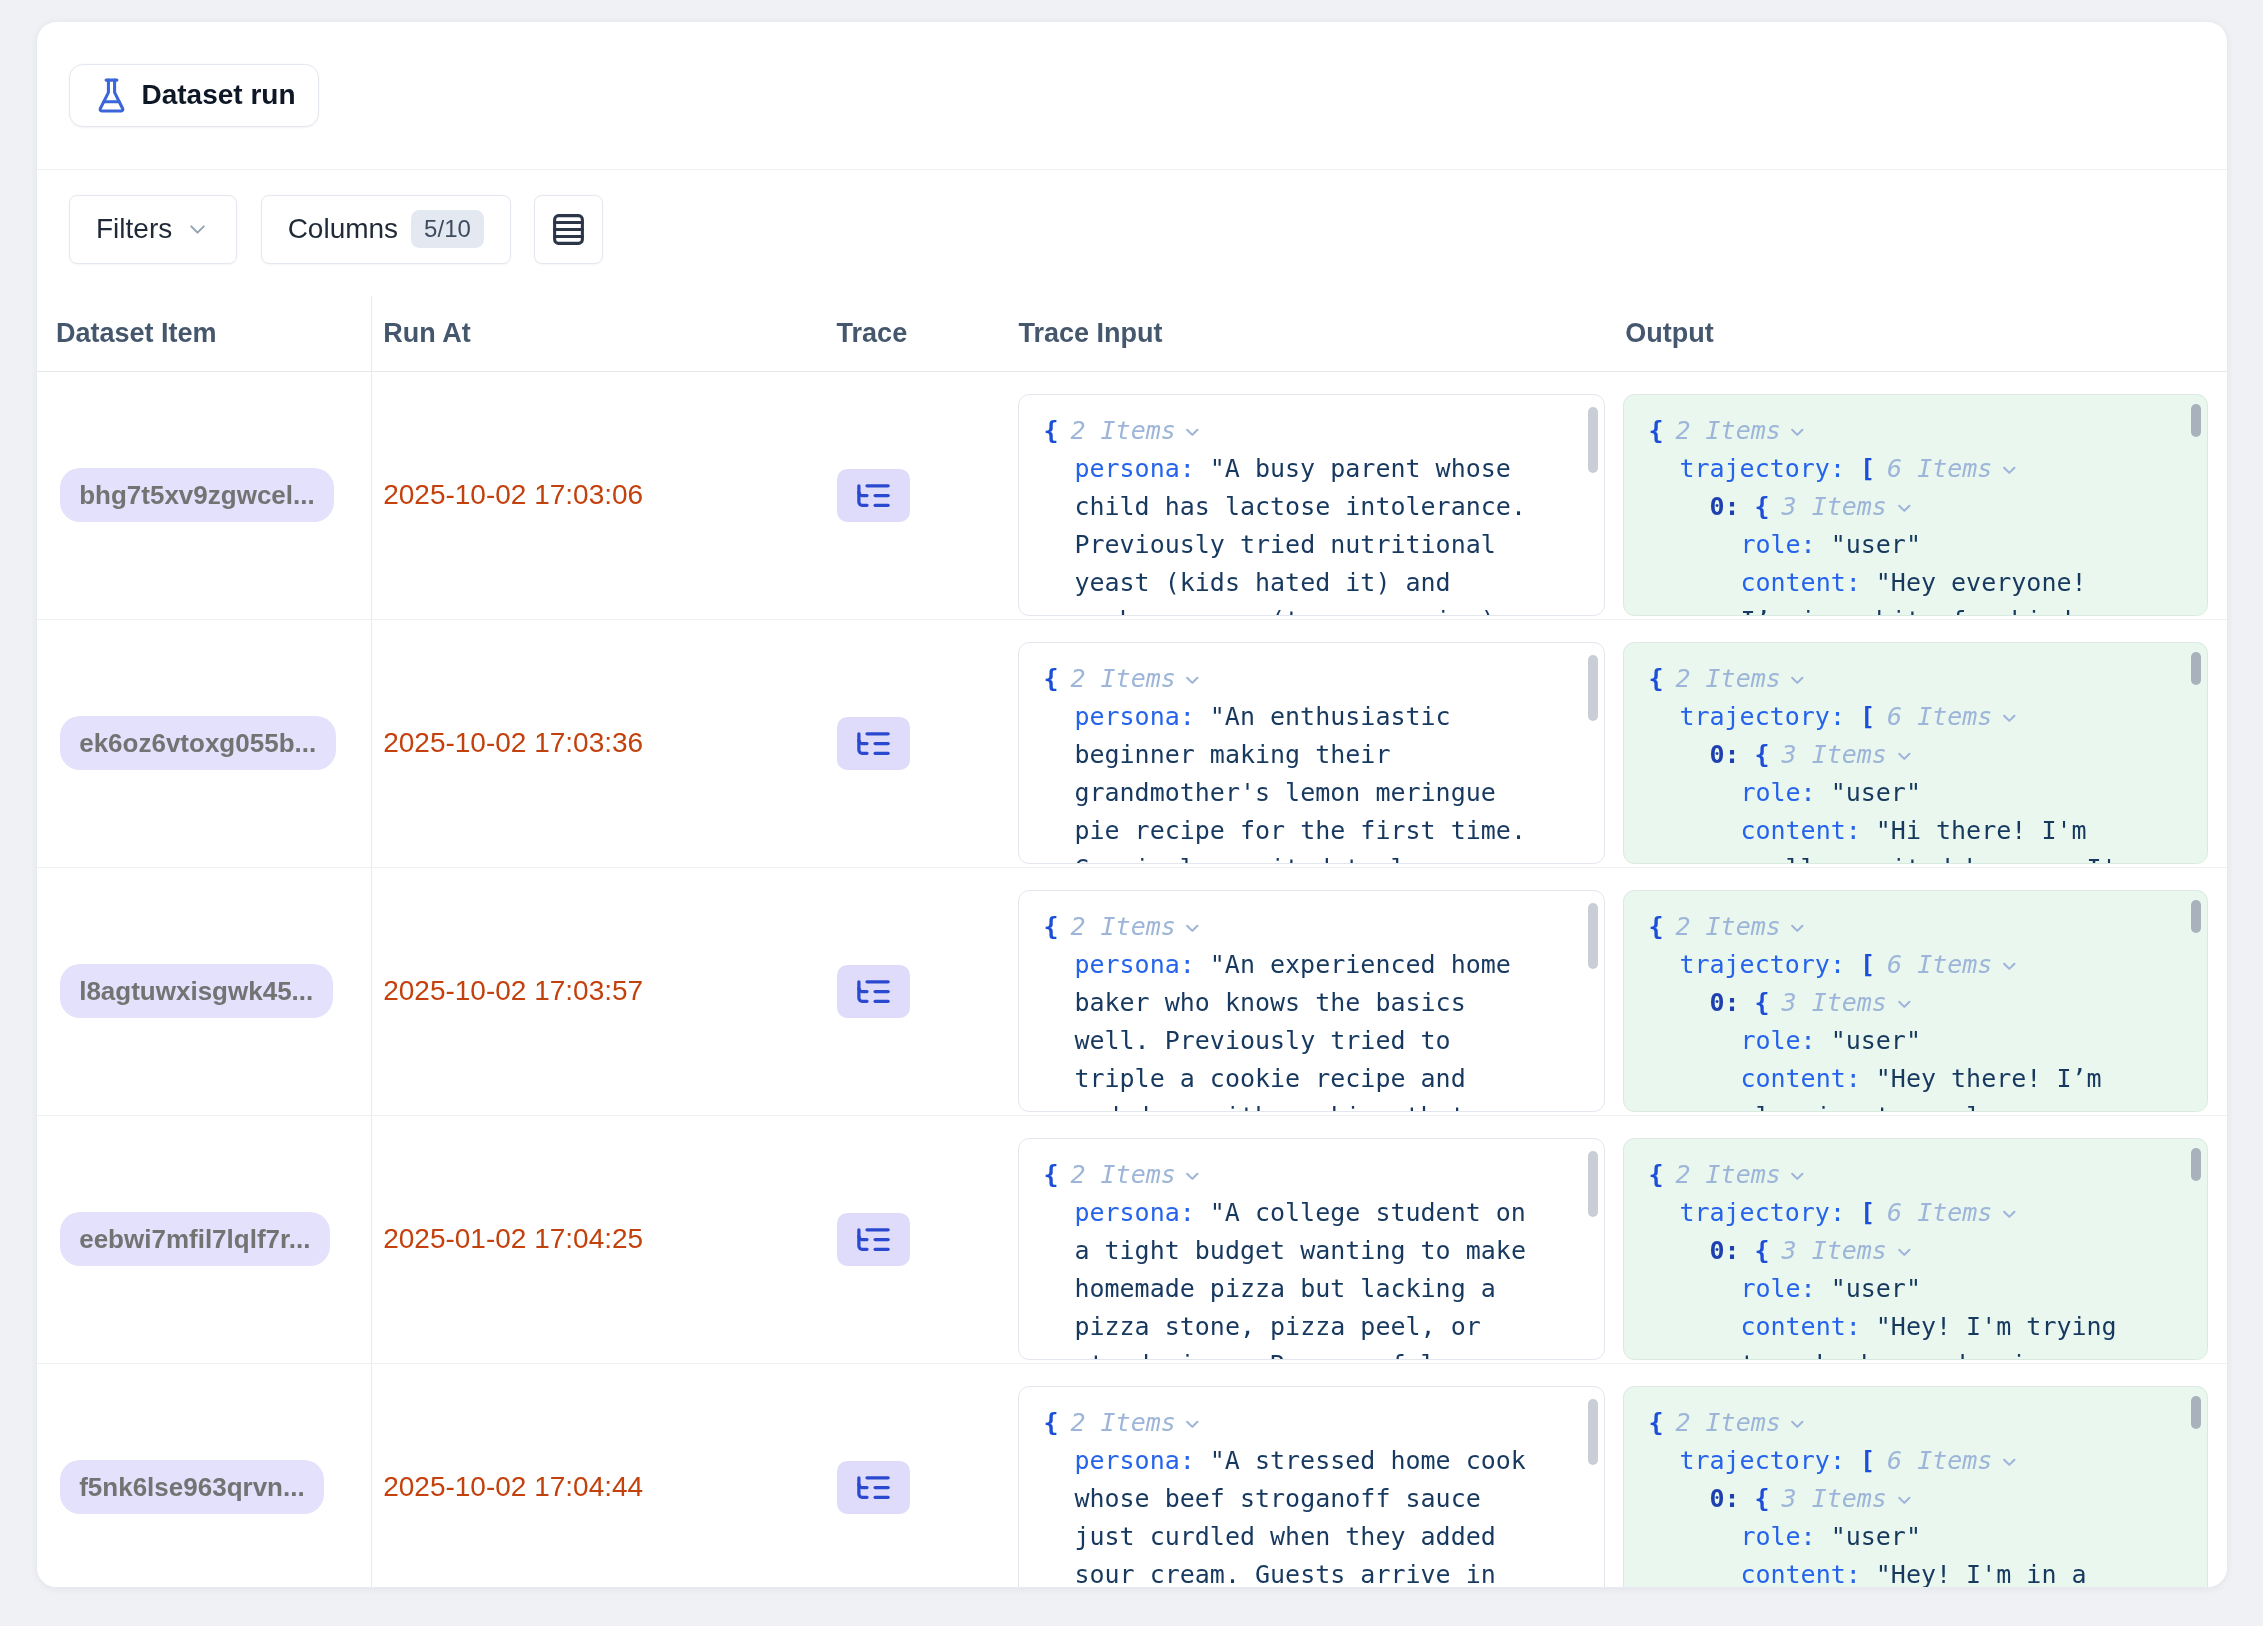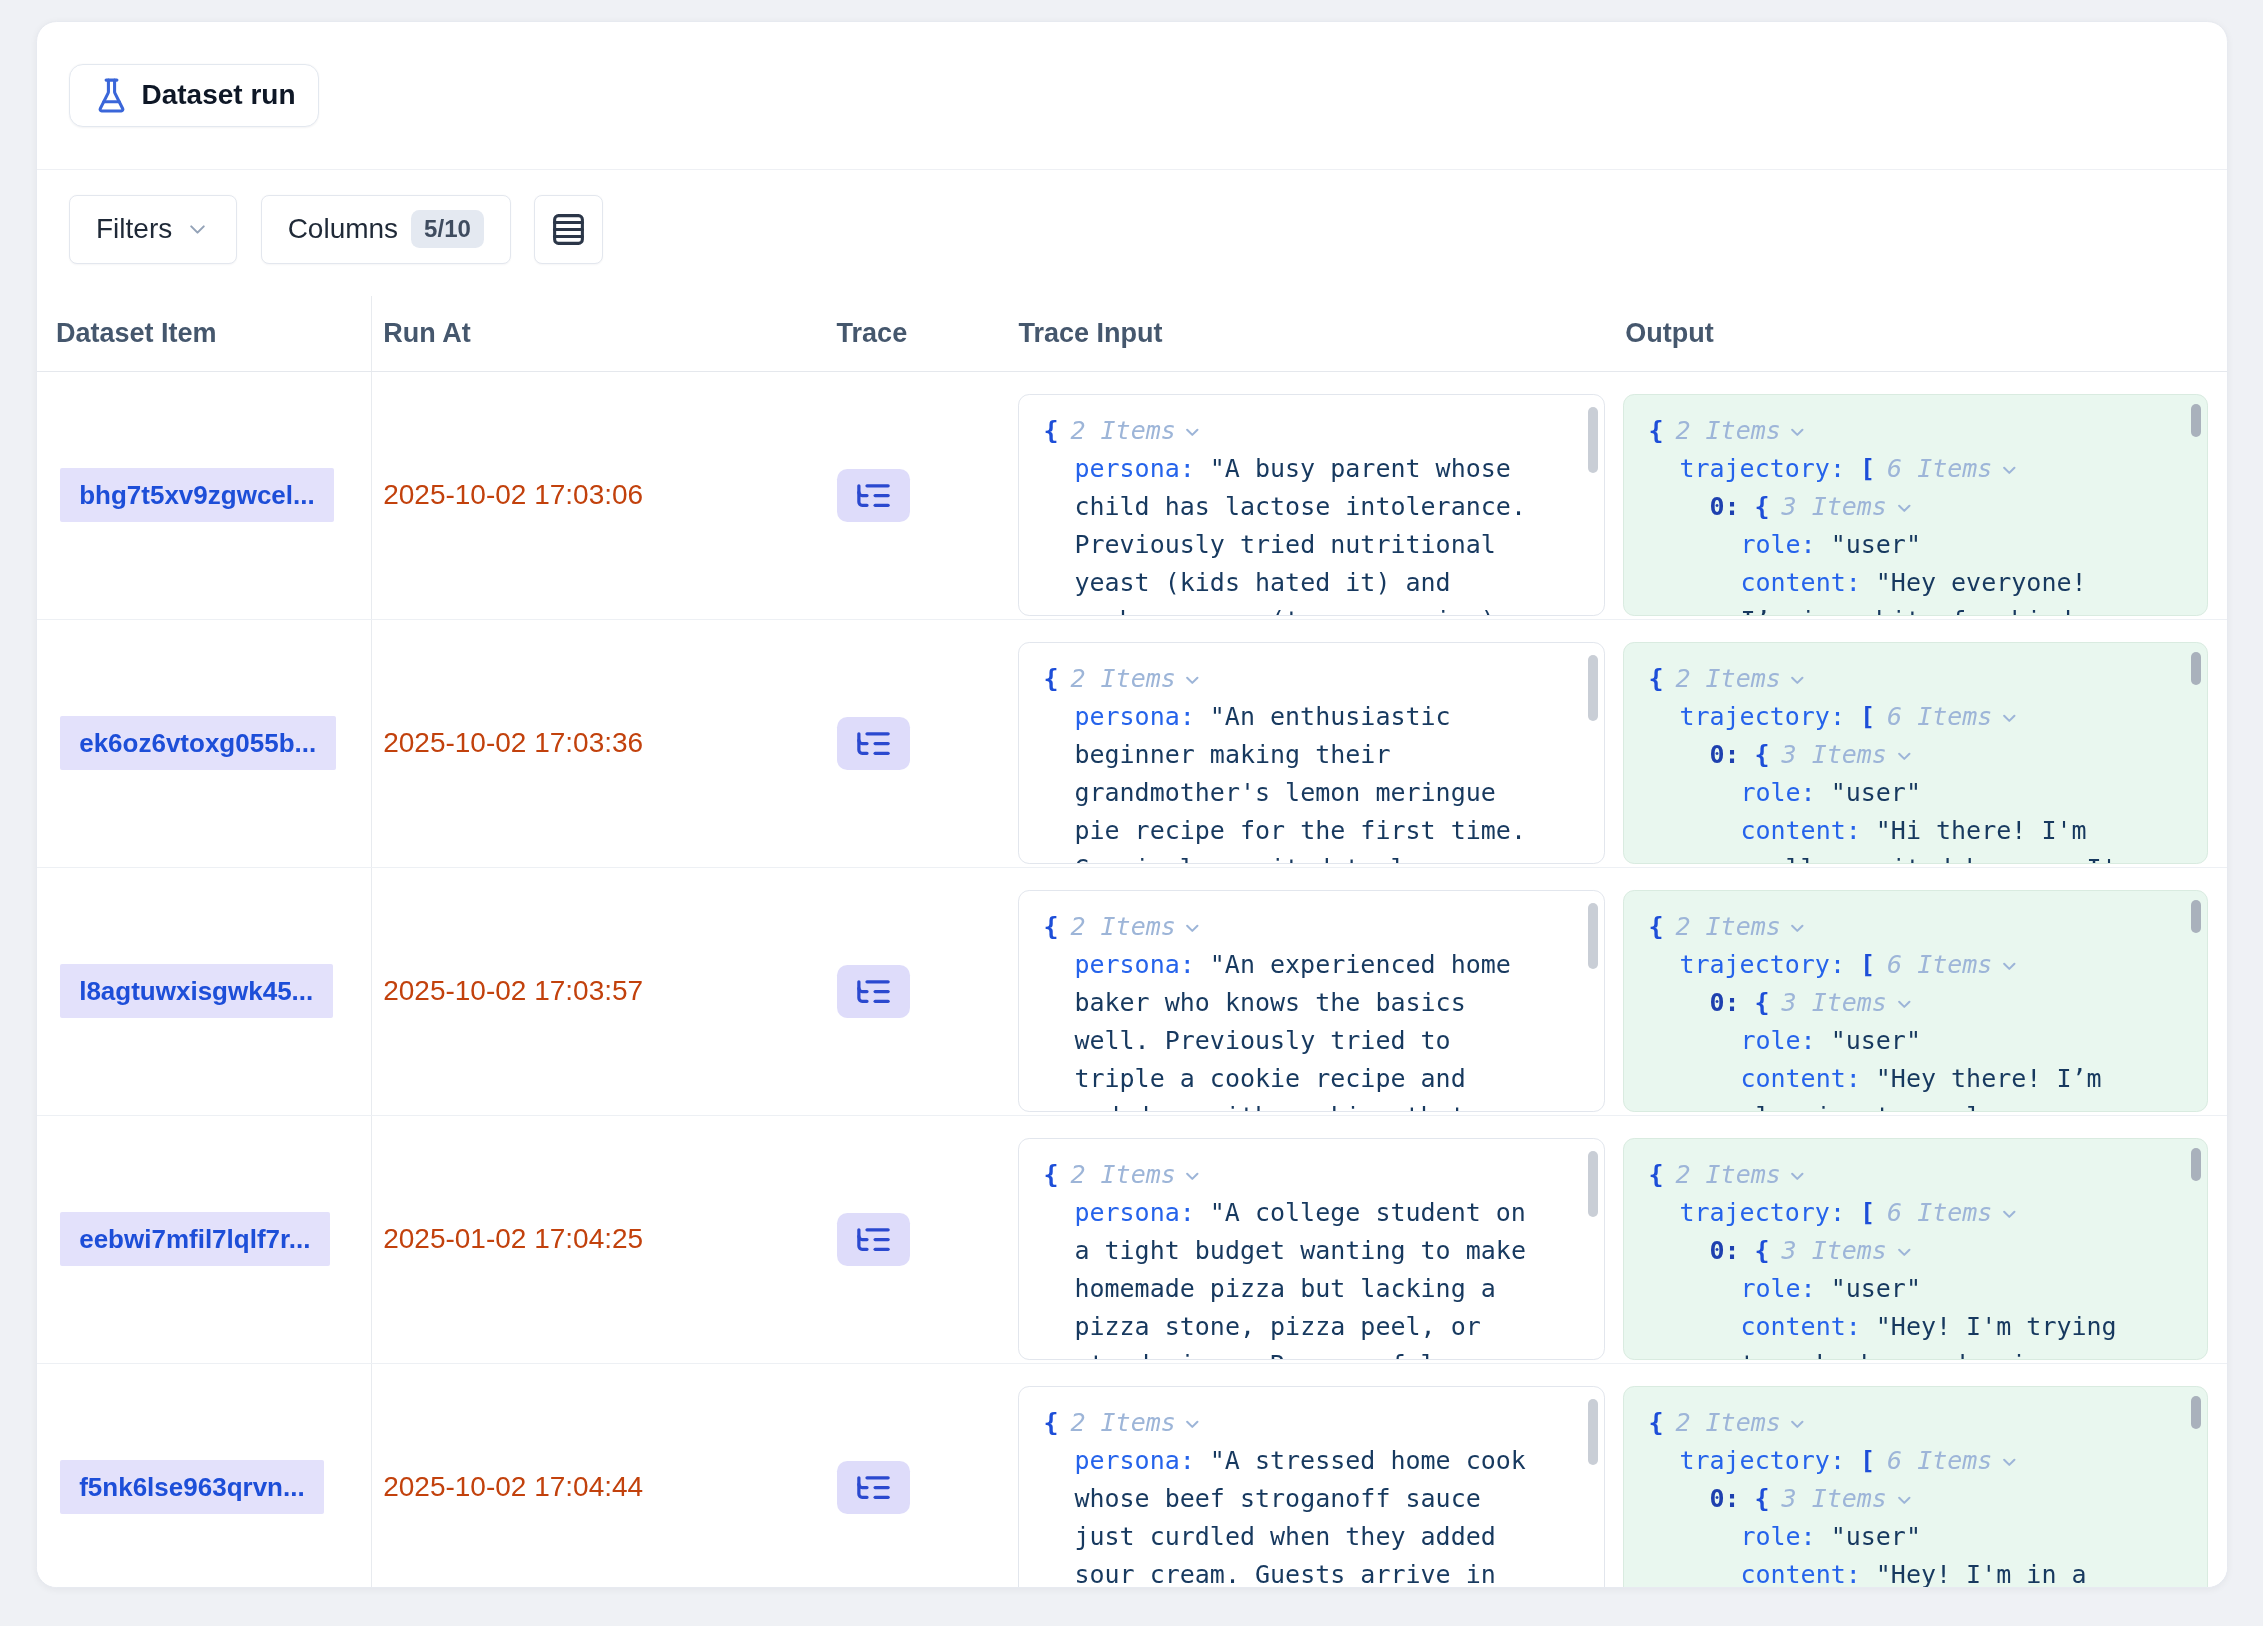--- a/index.html
+++ b/index.html
@@ -29,21 +29,21 @@
   
   .toolbar { display:flex; align-items:center; gap:23.4px; padding:25px 32px 0 32px; }
   .btn {
     display:flex; align-items:center; gap:13px; height:69px; padding:0 26px;
     background:#fff; border:1.9px solid #e3e7ee; border-radius:8px;
     font-size:28px; color:#1f2937; font-weight:500; cursor:pointer;
     box-shadow:0 0.9px 1.9px rgba(15,23,42,.04);
   }
   .btn svg { flex:0 0 auto; }
   .count-pill {
-    background:#e4e9f1; color:#3f4c5f; font-size:24px; font-weight:700;
+    background:#e4e9f1; color:#3f4c5f; font-size:24px; font-weight:400;
     padding:4.7px 13px; border-radius:8.4px;
   }
   .icon-btn { width:69px; justify-content:center; padding:0; }
 
   
   .table { margin-top:32px; }
   .thead, .tr { display:grid; grid-template-columns:335px 459px 178px 605px 615px; }
   .thead { height:76px; border-bottom:0.9px solid #e5e8ed; }
   .th {
     display:flex; align-items:center; font-size:27px; font-weight:600; color:#45576d;
@@ -57,22 +57,22 @@
   .tr { height:248px; border-bottom:0.9px solid #edf0f4; background:#fff; }
   .td { display:flex; }
   .td-item { align-items:center; padding-left:22.5px; border-right:0.9px solid #e8ebef; }
   .td-runat { align-items:center; padding-left:11.2px; }
   .td-trace { align-items:center; padding-left:5.6px; }
   .td-input, .td-output { align-items:flex-start; padding-top:22.5px; }
   .td-input { padding-left:9.4px; }
   .td-output { padding-left:9.4px; }
 
   .item-badge {
-    background:#e3e1fb; color:#1d4ed8; font-size:26px; font-weight:600;
-    padding:11.2px 19.7px; border-radius:2px; white-space:nowrap; cursor:pointer;
+    background:#e3e1fb; color:#737373; font-size:26px; font-weight:600;
+    padding:11.2px 19.7px; border-radius:20px; white-space:nowrap; cursor:pointer;
   }
   .runat { font-size:28px; color:#c2410c; }
   .trace-btn {
     width:73px; height:53px; border:none; border-radius:10.3px; background:#dedcfa;
     display:flex; align-items:center; justify-content:center; cursor:pointer;
   }
   .trace-btn svg { width:39px; height:39px; }
 
   
   .json-box {

